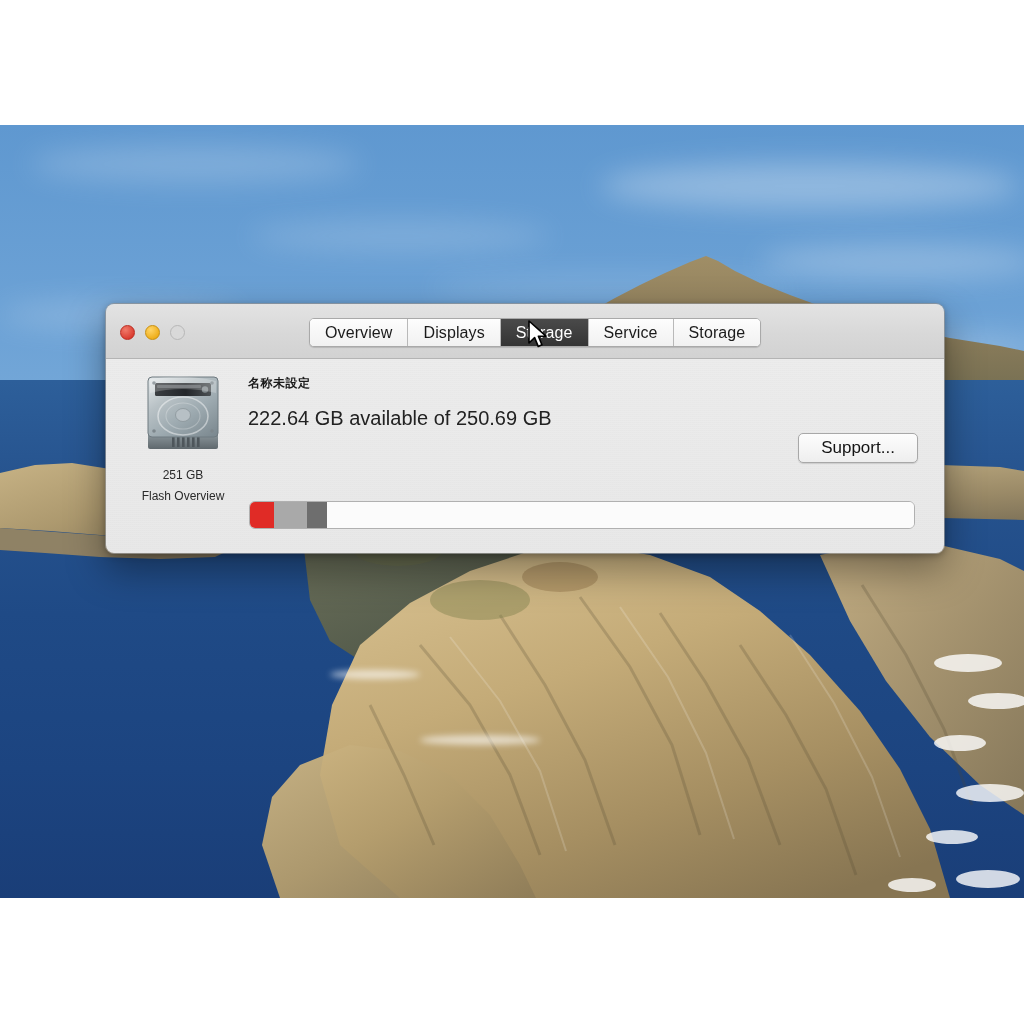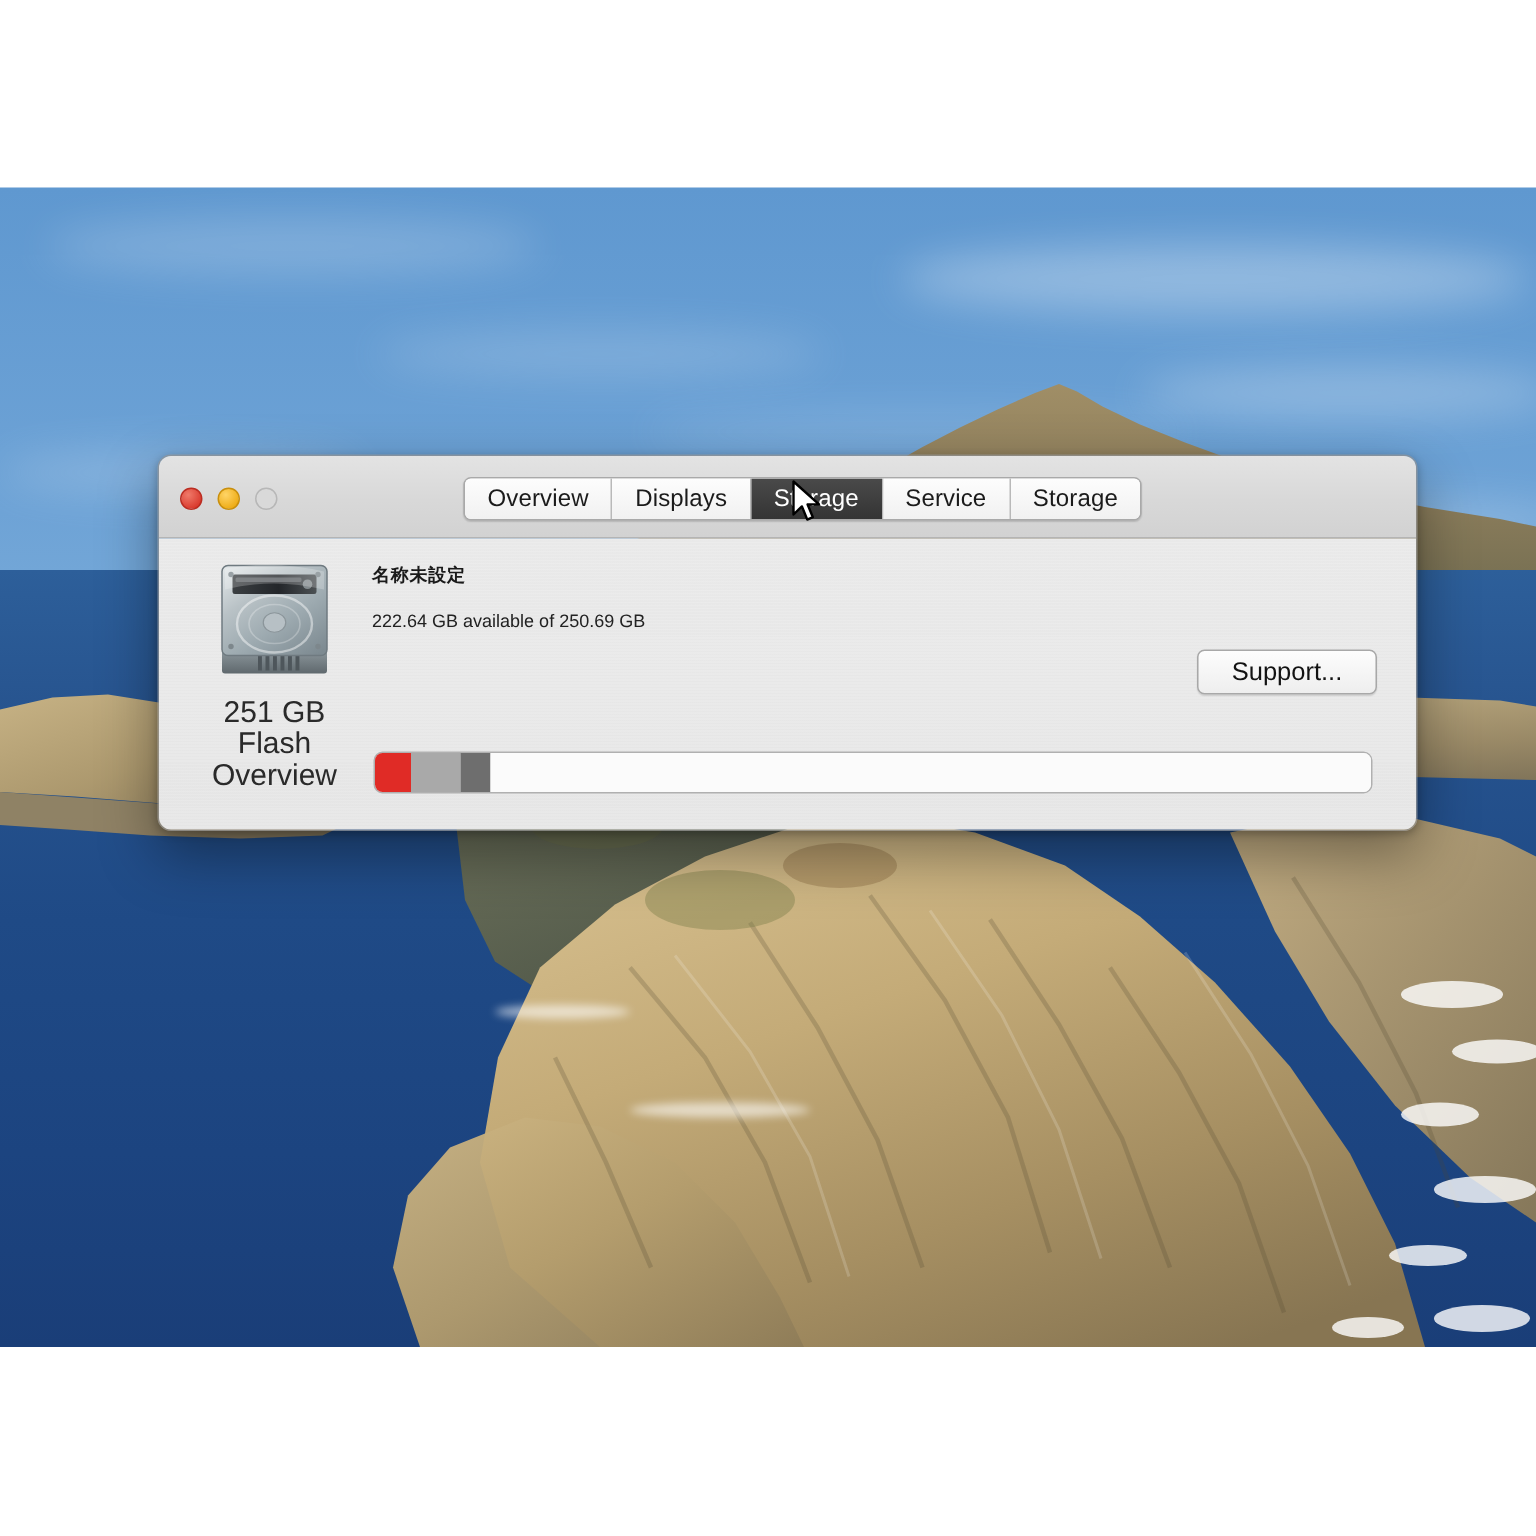--- a/index.html
+++ b/index.html
@@ -165,41 +165,41 @@
     width: 130px;
     text-align: center;
   }
   #drive-icon {
     width: 82px;
     height: 88px;
     margin: 0 auto;
     display: block;
   }
   #drive-capacity, #drive-kind {
-    font-size: 20px;
+    font-size: 12px;
     color: #2a2a2a;
     line-height: 21px;
   }
   #drive-capacity { margin-top: 6px; }
 
   
   #volume-name {
     position: absolute;
     left: 142px;
     top: 16px;
     font-size: 12px;
     font-weight: bold;
     color: #1a1a1a;
     letter-spacing: .5px;
   }
   #volume-detail {
     position: absolute;
     left: 142px;
     top: 48px;
-    font-size: 12px;
+    font-size: 20px;
     color: #222222;
   }
 
   
   #manage-button {
     position: absolute;
     right: 26px;
     top: 89px;
     transform: translateY(-50%);
     height: 30px;

